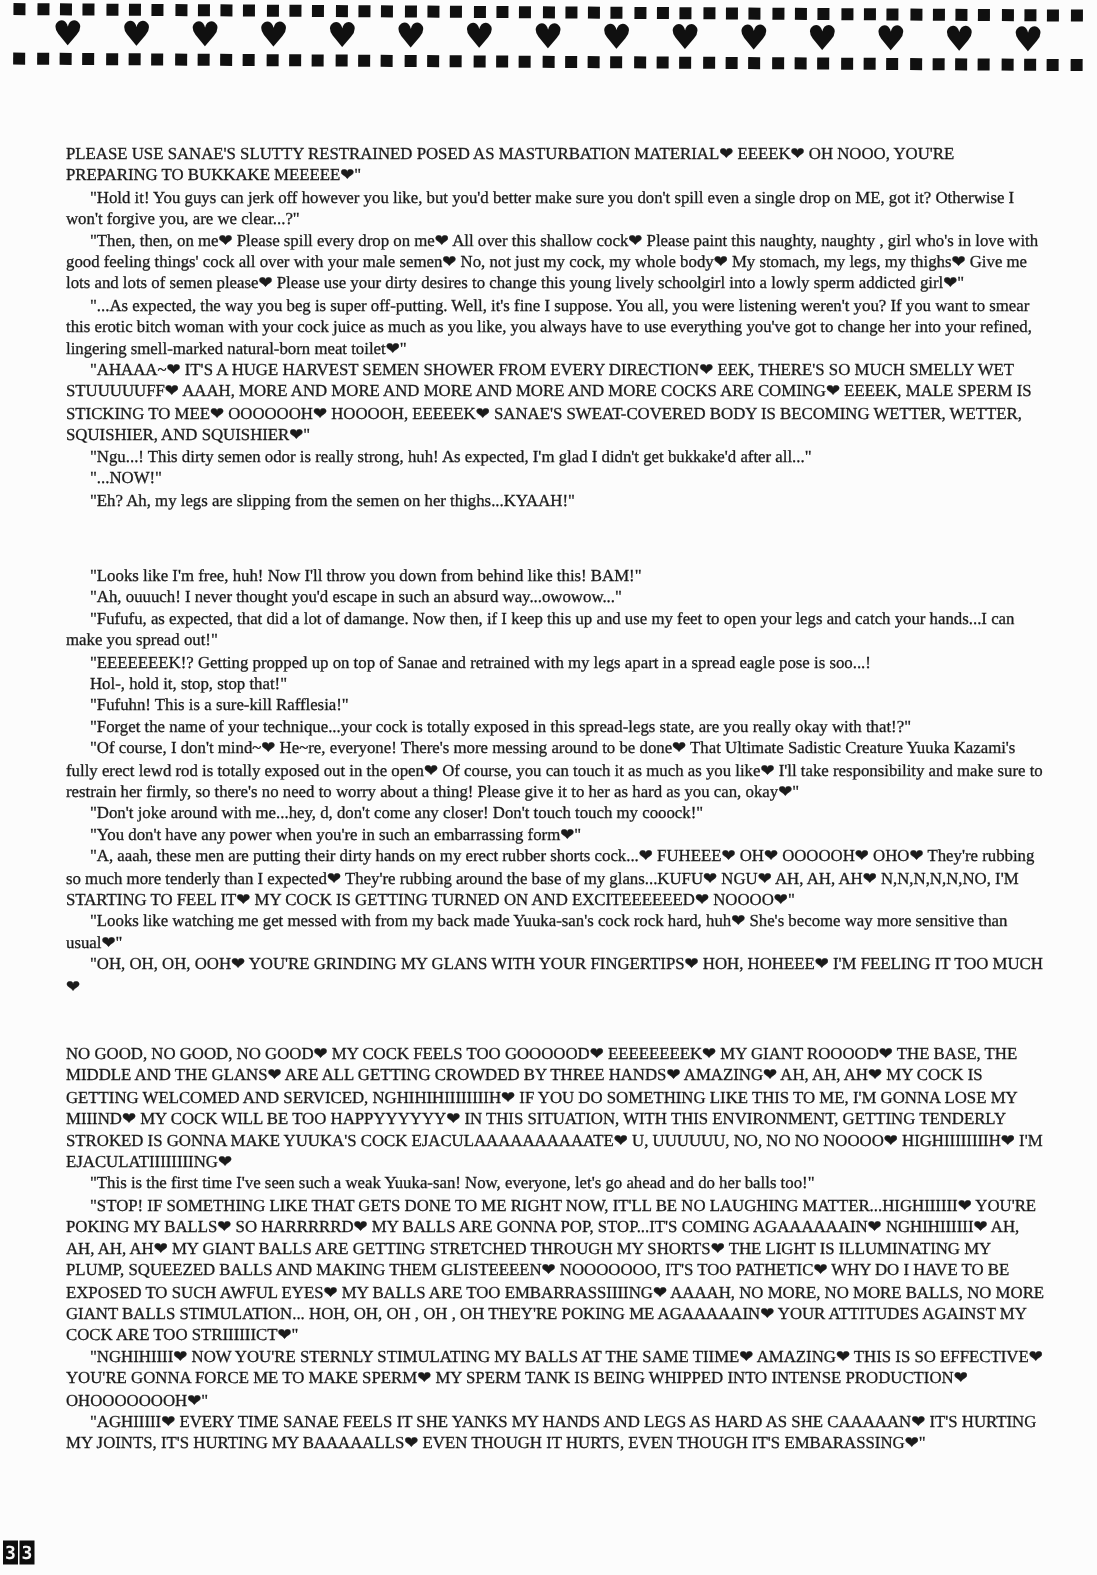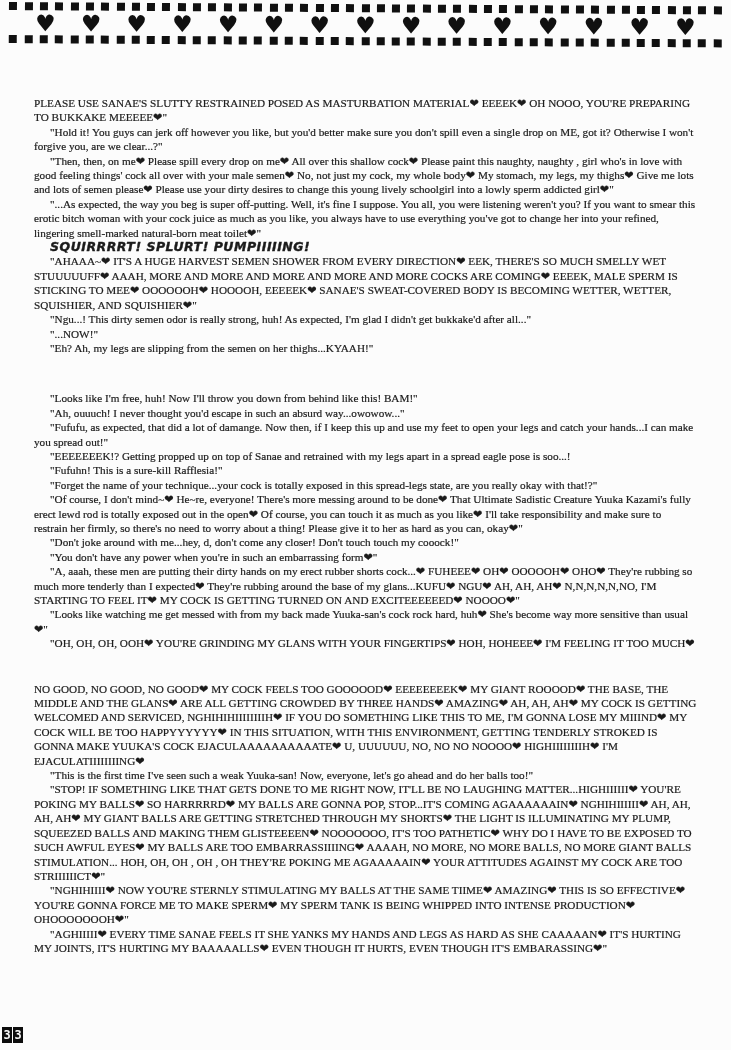--- a/index.html
+++ b/index.html
@@ -30,21 +30,21 @@
   .heart-row{
     display:flex;justify-content:space-evenly;align-items:center;
     height:23px;padding:0 10px;
   }
   .heart-row .ht{
     font-family:"DejaVu Sans",sans-serif;
     font-size:23px;line-height:20px;color:#101010;flex:0 0 auto;
   }
   
   .content{
-    position:absolute;top:96px;left:34px;right:34px;
+    position:absolute;top:96px;left:44px;right:34px;
     font-size:11.2px;line-height:14.4px;
     color:#1b1b1b;
     -webkit-text-stroke:0.2px #1b1b1b;
     text-align:left;
   }
   .content p{margin:0;padding:0;}
   .content p.indent{text-indent:16px;}
   .content p.gap-1{margin-top:31px;}
   .content p.gap-2{margin-top:36px;}
   .content p.sfx{
@@ -186,29 +186,29 @@
         <span class="sq"></span>
         <span class="sq"></span>
       </div>
   </div>
 
   <div class="content" id="content">
       <p>PLEASE USE SANAE'S SLUTTY RESTRAINED POSED AS MASTURBATION MATERIAL❤  EEEEK❤  OH NOOO, YOU'RE PREPARING TO BUKKAKE MEEEEE❤"</p>
       <p class="indent">"Hold it! You guys can jerk off however you like, but you'd better make sure you don't spill even a single drop on ME, got it? Otherwise I won't forgive you, are we clear...?"</p>
       <p class="indent">"Then, then, on me❤  Please spill every drop on me❤  All over this shallow cock❤  Please paint this naughty, naughty , girl who's in love with good feeling things' cock all over with your male semen❤  No, not just my cock, my whole body❤  My stomach, my legs, my thighs❤  Give me lots and lots of semen please❤  Please use your dirty desires to change this young lively schoolgirl into a lowly sperm addicted girl❤"</p>
       <p class="indent">"...As expected, the way you beg is super off-putting. Well, it's fine I suppose. You all, you were listening weren't you? If you want to smear this erotic bitch woman with your cock juice as much as you like, you always have to use everything you've got to change her into your refined, lingering smell-marked natural-born meat toilet❤"</p>
-      <p class="indent sfx">SQUIRRRRT! SPLURT! PUMPIIIIING!</p>
       <p class="indent">"AHAAA~❤  IT'S A HUGE HARVEST SEMEN SHOWER FROM EVERY DIRECTION❤  EEK, THERE'S SO MUCH SMELLY WET STUUUUUFF❤  AAAH, MORE AND MORE AND MORE AND MORE AND MORE COCKS ARE COMING❤  EEEEK, MALE SPERM IS STICKING TO MEE❤  OOOOOOH❤  HOOOOH, EEEEEK❤  SANAE'S SWEAT-COVERED BODY IS BECOMING WETTER, WETTER, SQUISHIER, AND SQUISHIER❤"</p>
       <p class="indent">"Ngu...! This dirty semen odor is really strong, huh! As expected, I'm glad I didn't get bukkake'd after all..."</p>
       <p class="indent">"...NOW!"</p>
       <p class="indent">"Eh? Ah, my legs are slipping from the semen on her thighs...KYAAH!"</p>
       <p class="indent gap-2">"Looks like I'm free, huh! Now I'll throw you down from behind like this! BAM!"</p>
       <p class="indent">"Ah, ouuuch! I never thought you'd escape in such an absurd way...owowow..."</p>
       <p class="indent">"Fufufu, as expected, that did a lot of damange. Now then, if I keep this up and use my feet to open your legs and catch your hands...I can make you spread out!"</p>
       <p class="indent">"EEEEEEEK!? Getting propped up on top of Sanae and retrained with my legs apart in a spread eagle pose is soo...!</p>
+      <p class="indent">Hol-, hold it, stop, stop that!"</p>
       <p class="indent">"Fufuhn! This is a sure-kill Rafflesia!"</p>
       <p class="indent">"Forget the name of your technique...your cock is totally exposed in this spread-legs state, are you really okay with that!?"</p>
       <p class="indent">"Of course, I don't mind~❤  He~re, everyone! There's more messing around to be done❤  That Ultimate Sadistic Creature Yuuka Kazami's fully erect lewd rod is totally exposed out in the open❤  Of course, you can touch it as much as you like❤  I'll take responsibility and make sure to restrain her firmly, so there's no need to worry about a thing! Please give it to her as hard as you can, okay❤"</p>
       <p class="indent">"Don't joke around with me...hey, d, don't come any closer! Don't touch touch my cooock!"</p>
       <p class="indent">"You don't have any power when you're in such an embarrassing form❤"</p>
       <p class="indent">"A, aaah, these men are putting their dirty hands on my erect rubber shorts cock...❤  FUHEEE❤  OH❤  OOOOOH❤  OHO❤  They're rubbing so much more tenderly than I expected❤  They're rubbing around the base of my glans...KUFU❤  NGU❤  AH, AH, AH❤  N,N,N,N,N,NO, I'M STARTING TO FEEL IT❤  MY COCK IS GETTING TURNED ON AND EXCITEEEEEED❤  NOOOO❤"</p>
       <p class="indent">"Looks like watching me get messed with from my back made Yuuka-san's cock rock hard, huh❤  She's become way more sensitive than usual❤"</p>
       <p class="indent">"OH, OH, OH, OOH❤  YOU'RE GRINDING MY GLANS WITH YOUR FINGERTIPS❤  HOH, HOHEEE❤  I'M FEELING IT TOO MUCH❤</p>
       <p class="gap-1">NO GOOD, NO GOOD, NO GOOD❤  MY COCK FEELS TOO GOOOOOD❤  EEEEEEEEK❤  MY GIANT ROOOOD❤  THE BASE, THE MIDDLE AND THE GLANS❤  ARE ALL GETTING CROWDED BY THREE HANDS❤  AMAZING❤  AH, AH, AH❤  MY COCK IS GETTING WELCOMED AND SERVICED, NGHIHIHIIIIIIIIH❤  IF YOU DO SOMETHING LIKE THIS TO ME, I'M GONNA LOSE MY MIIIND❤  MY COCK WILL BE TOO HAPPYYYYYY❤  IN THIS SITUATION, WITH THIS ENVIRONMENT, GETTING TENDERLY STROKED IS GONNA MAKE YUUKA'S COCK EJACULAAAAAAAAAATE❤  U, UUUUUU, NO, NO NO NOOOO❤  HIGHIIIIIIIIH❤  I'M EJACULATIIIIIIIING❤</p>
       <p class="indent">"This is the first time I've seen such a weak Yuuka-san! Now, everyone, let's go ahead and do her balls too!"</p>

